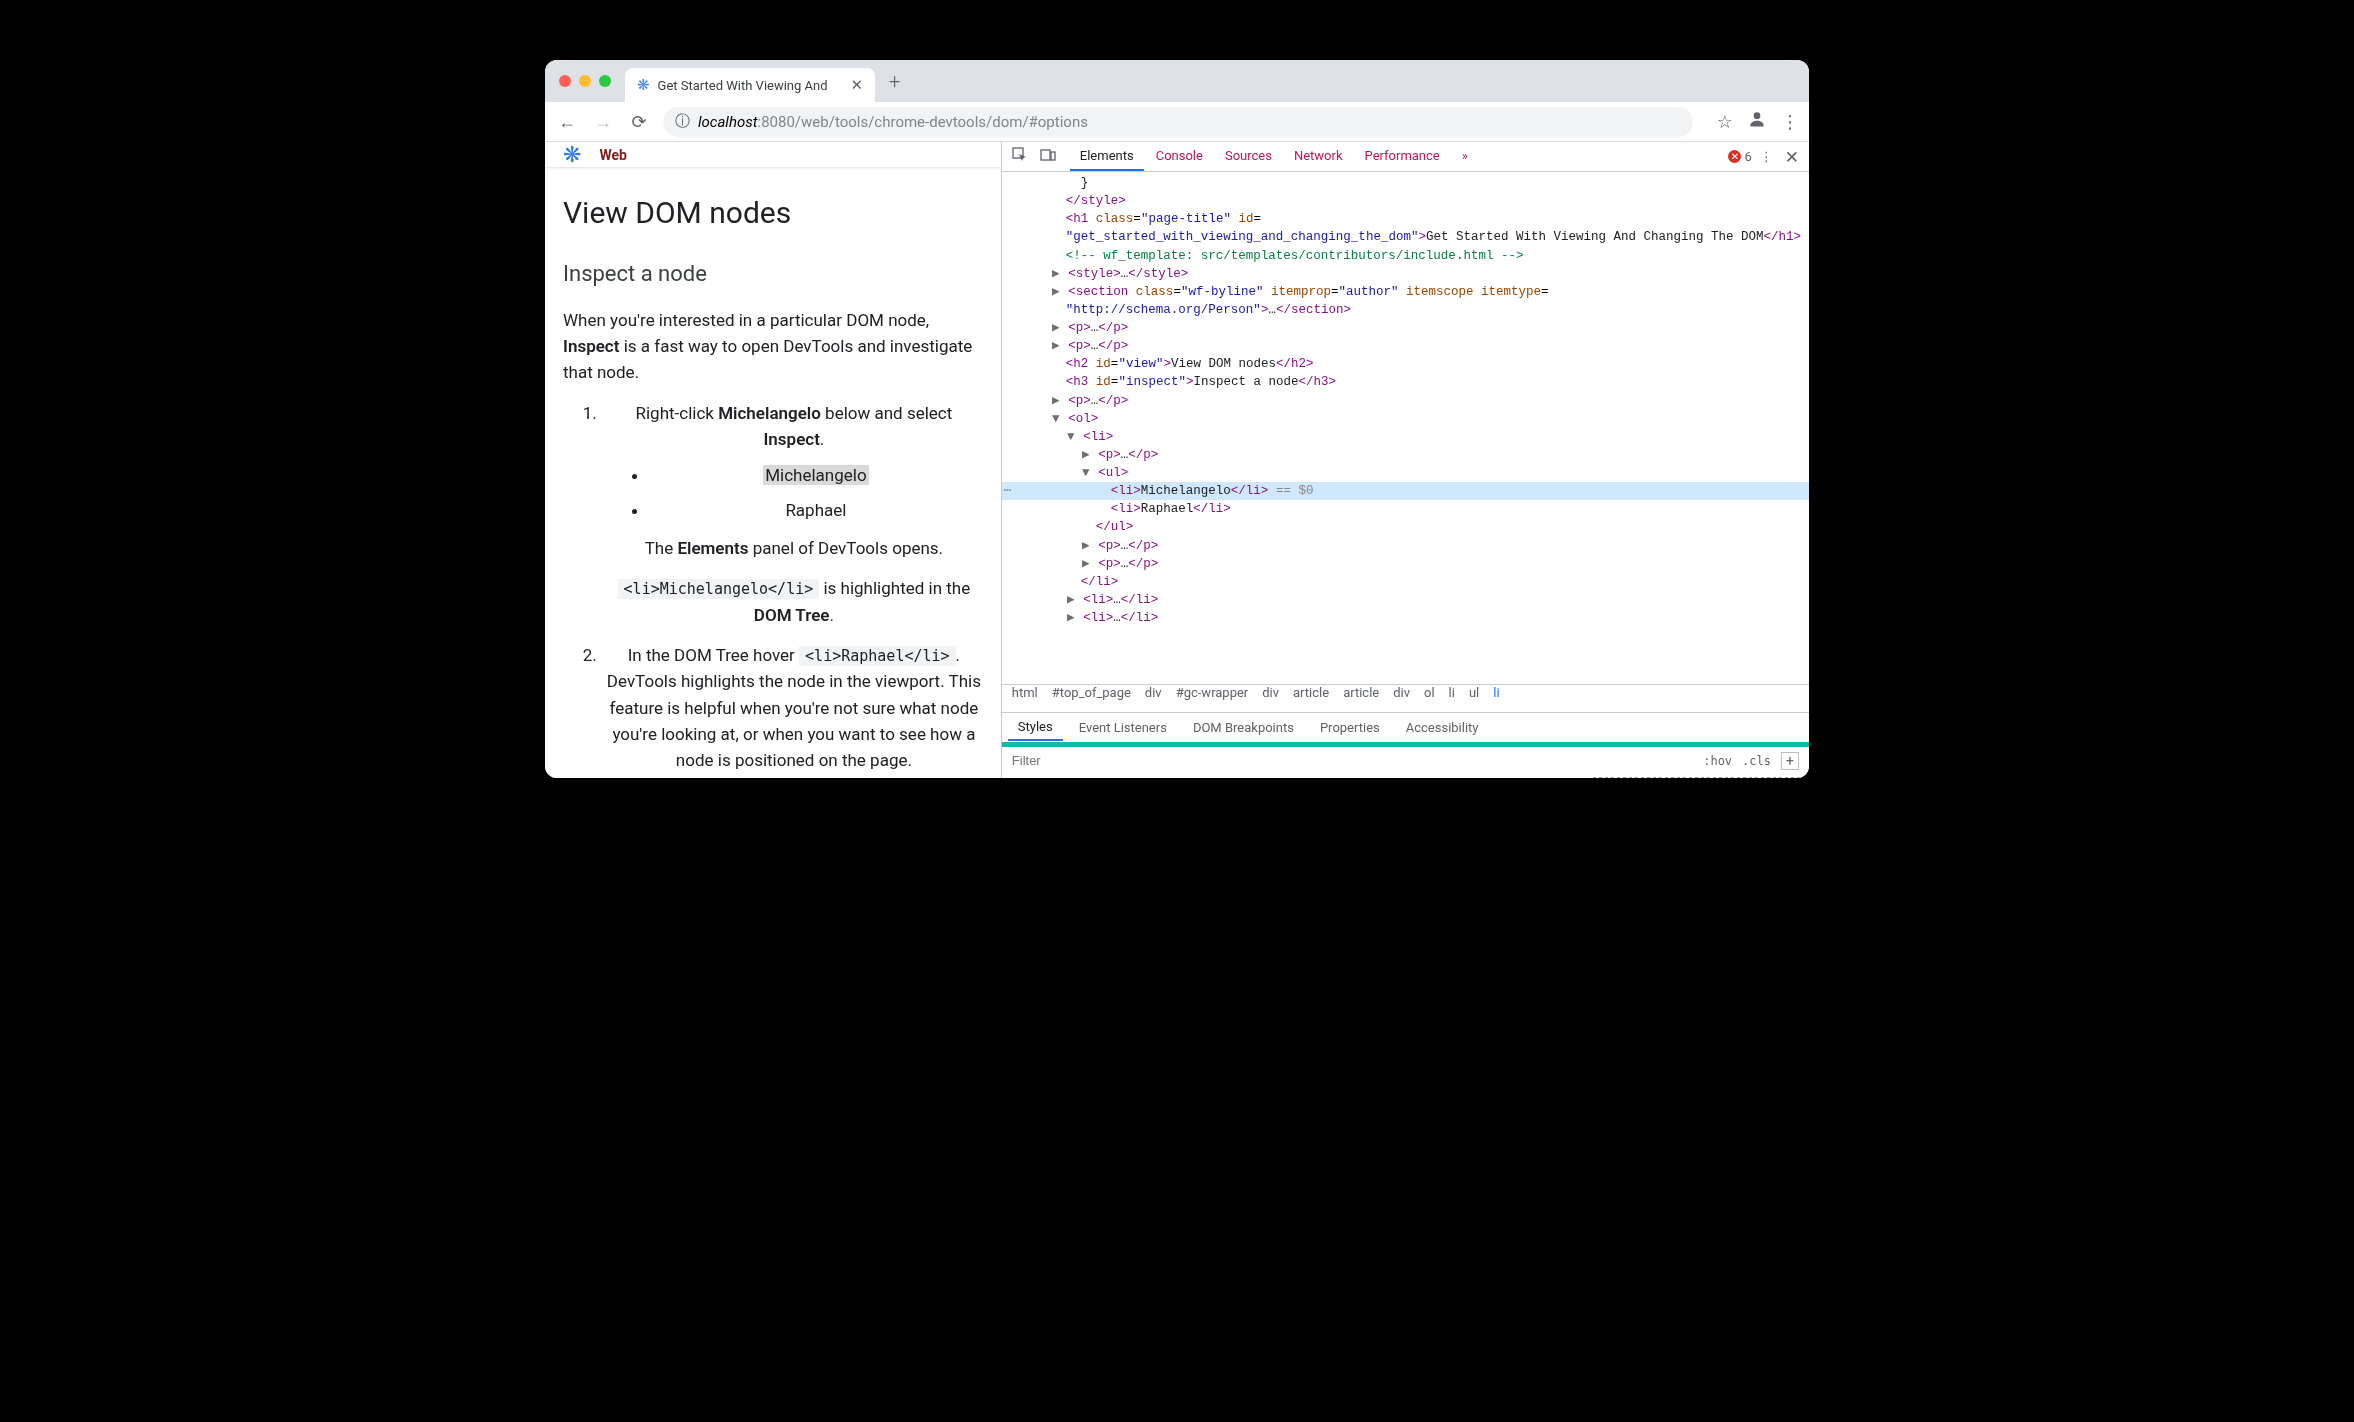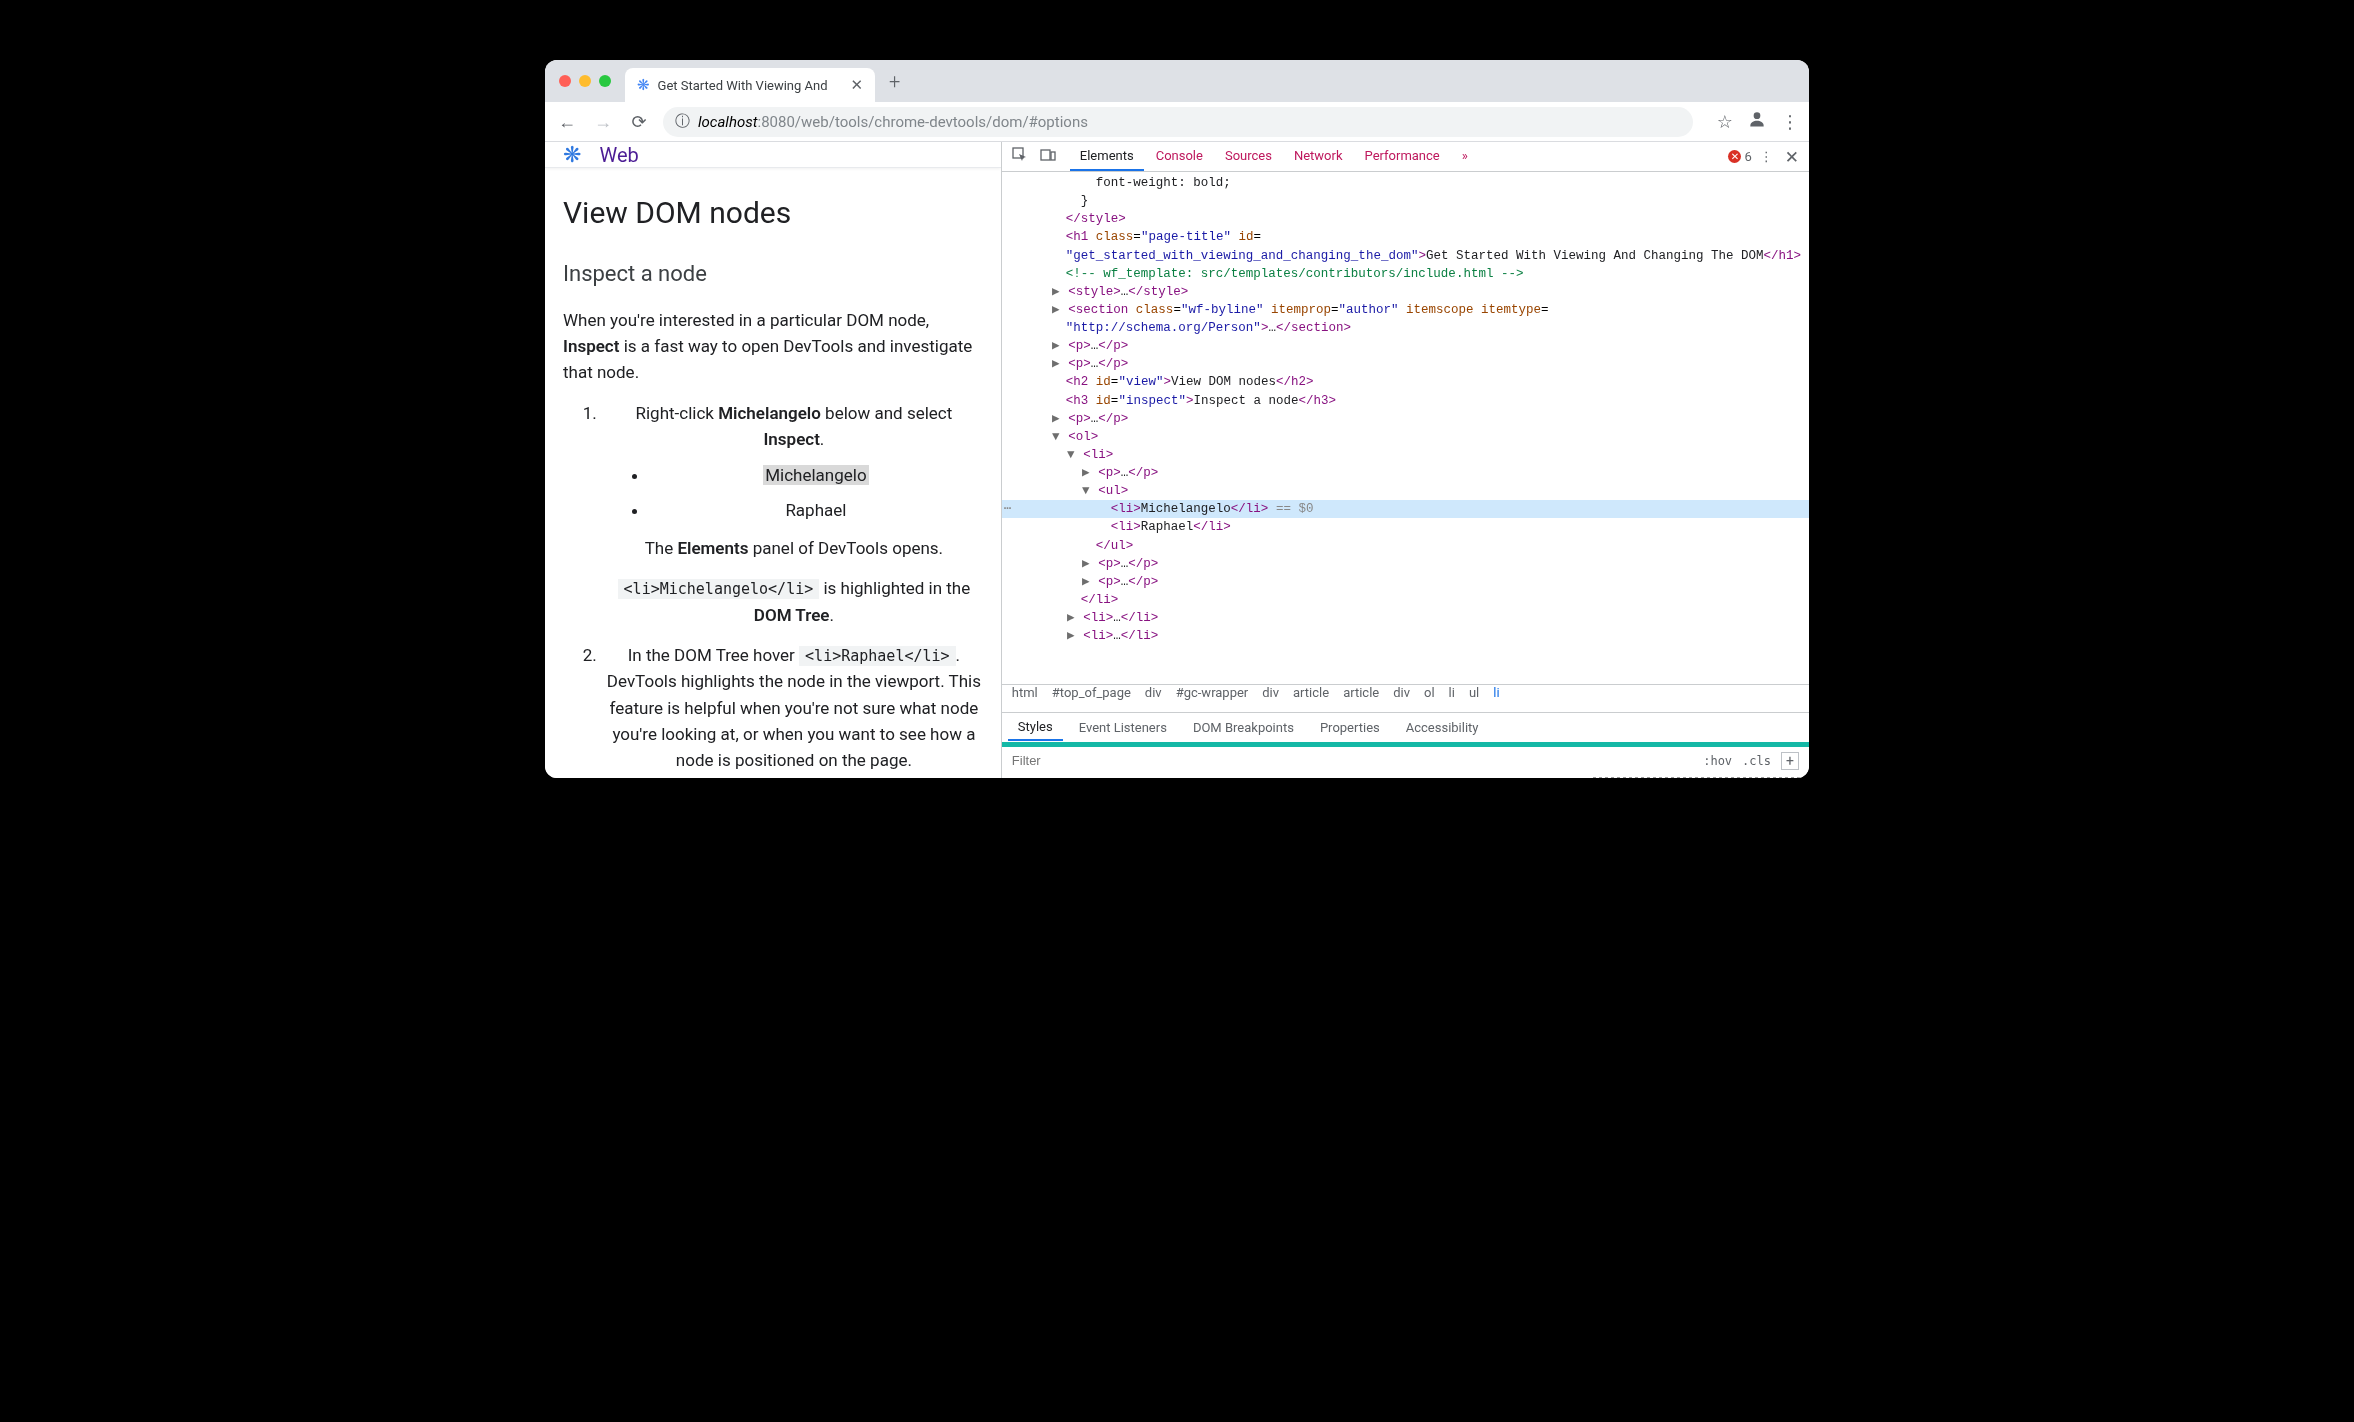--- a/index.html
+++ b/index.html
@@ -83,21 +83,21 @@
   .url-dim { color: #80868b; }
   .toolbar-right { display:flex; align-items:center; gap: 14px; margin-left: 12px; color:#5f6368; }
   
   .main-split { flex:1; display:flex; overflow:hidden; }
   .page-pane { width: 588px; overflow:hidden; display:flex; flex-direction:column; background:#fff; }
   .page-header {
     height: 54px; display:flex; align-items:center; padding: 0 18px; gap: 18px;
     border-bottom: 1px solid #e8eaed; box-shadow: 0 1px 3px rgba(0,0,0,0.06);
   }
   .page-logo { color:#3079e0; font-size:22px; }
-  .page-site { color:#4c1d95; font-size: 20px; font-weight: 400; }
+  .page-site { color:#7f1d1d; font-size: 14px; font-weight: 700; }
   .page-content { padding: 22px 18px; font-size: 17px; line-height:1.55; color:#202124; }
   .page-content h1 { font-size: 30px; font-weight: 400; margin-bottom: 20px; }
   .page-content h2 { font-size: 22px; font-weight: 400; margin: 18px 0 16px; color:#3c4043; }
   .page-content p { margin-bottom: 14px; }
   .page-content ol { padding-left: 38px; text-align: center; }
   .page-content ol > li { margin-bottom: 12px; padding-left: 4px; }
   .page-content ul { list-style: disc; padding-left: 44px; margin: 10px 0 12px; }
   .page-content ul li { margin-bottom: 8px; }
   .highlight-sel { background:#d9d9d9; padding: 0 2px; }
   .code-inline { font-family: "SFMono-Regular", Consolas, monospace; background:#f1f3f4; padding: 1px 6px; font-size: 15px; }
@@ -243,21 +243,20 @@
           <span class="err-badge">
             <span class="err-dot">✕</span>
             <span>6</span>
           </span>
           <span>⋮</span>
           <span class="dt-close">✕</span>
         </div>
       </div>
 
       <div class="dt-elements">
-<div class="dom-line"><span class="txt">            font-weight: bold;</span></div>
 <div class="dom-line"><span class="txt">          }</span></div>
 <div class="dom-line">        <span class="tag">&lt;/style&gt;</span></div>
 <div class="dom-line">        <span class="tag">&lt;h1</span> <span class="attr-n">class</span>=<span class="attr-v">"<span>page-title</span>"</span> <span class="attr-n">id</span>=</div>
 <div class="dom-line">        <span class="attr-v">"<span>get_started_with_viewing_and_changing_the_dom</span>"</span><span class="tag">&gt;</span><span class="txt">Get Started With Viewing And Changing The DOM</span><span class="tag">&lt;/h1&gt;</span></div>
 <div class="dom-line">        <span class="comment">&lt;!-- wf_template: src/templates/contributors/include.html --&gt;</span></div>
 <div class="dom-line">      <span class="tw">▶</span> <span class="tag">&lt;style&gt;</span><span class="collapsed-dots">…</span><span class="tag">&lt;/style&gt;</span></div>
 <div class="dom-line">      <span class="tw">▶</span> <span class="tag">&lt;section</span> <span class="attr-n">class</span>=<span class="attr-v">"<span>wf-byline</span>"</span> <span class="attr-n">itemprop</span>=<span class="attr-v">"<span>author</span>"</span> <span class="attr-n">itemscope</span> <span class="attr-n">itemtype</span>=</div>
 <div class="dom-line">        <span class="attr-v">"<span>http://schema.org/Person</span>"</span><span class="tag">&gt;</span><span class="collapsed-dots">…</span><span class="tag">&lt;/section&gt;</span></div>
 <div class="dom-line">      <span class="tw">▶</span> <span class="tag">&lt;p&gt;</span><span class="collapsed-dots">…</span><span class="tag">&lt;/p&gt;</span></div>
 <div class="dom-line">      <span class="tw">▶</span> <span class="tag">&lt;p&gt;</span><span class="collapsed-dots">…</span><span class="tag">&lt;/p&gt;</span></div>

